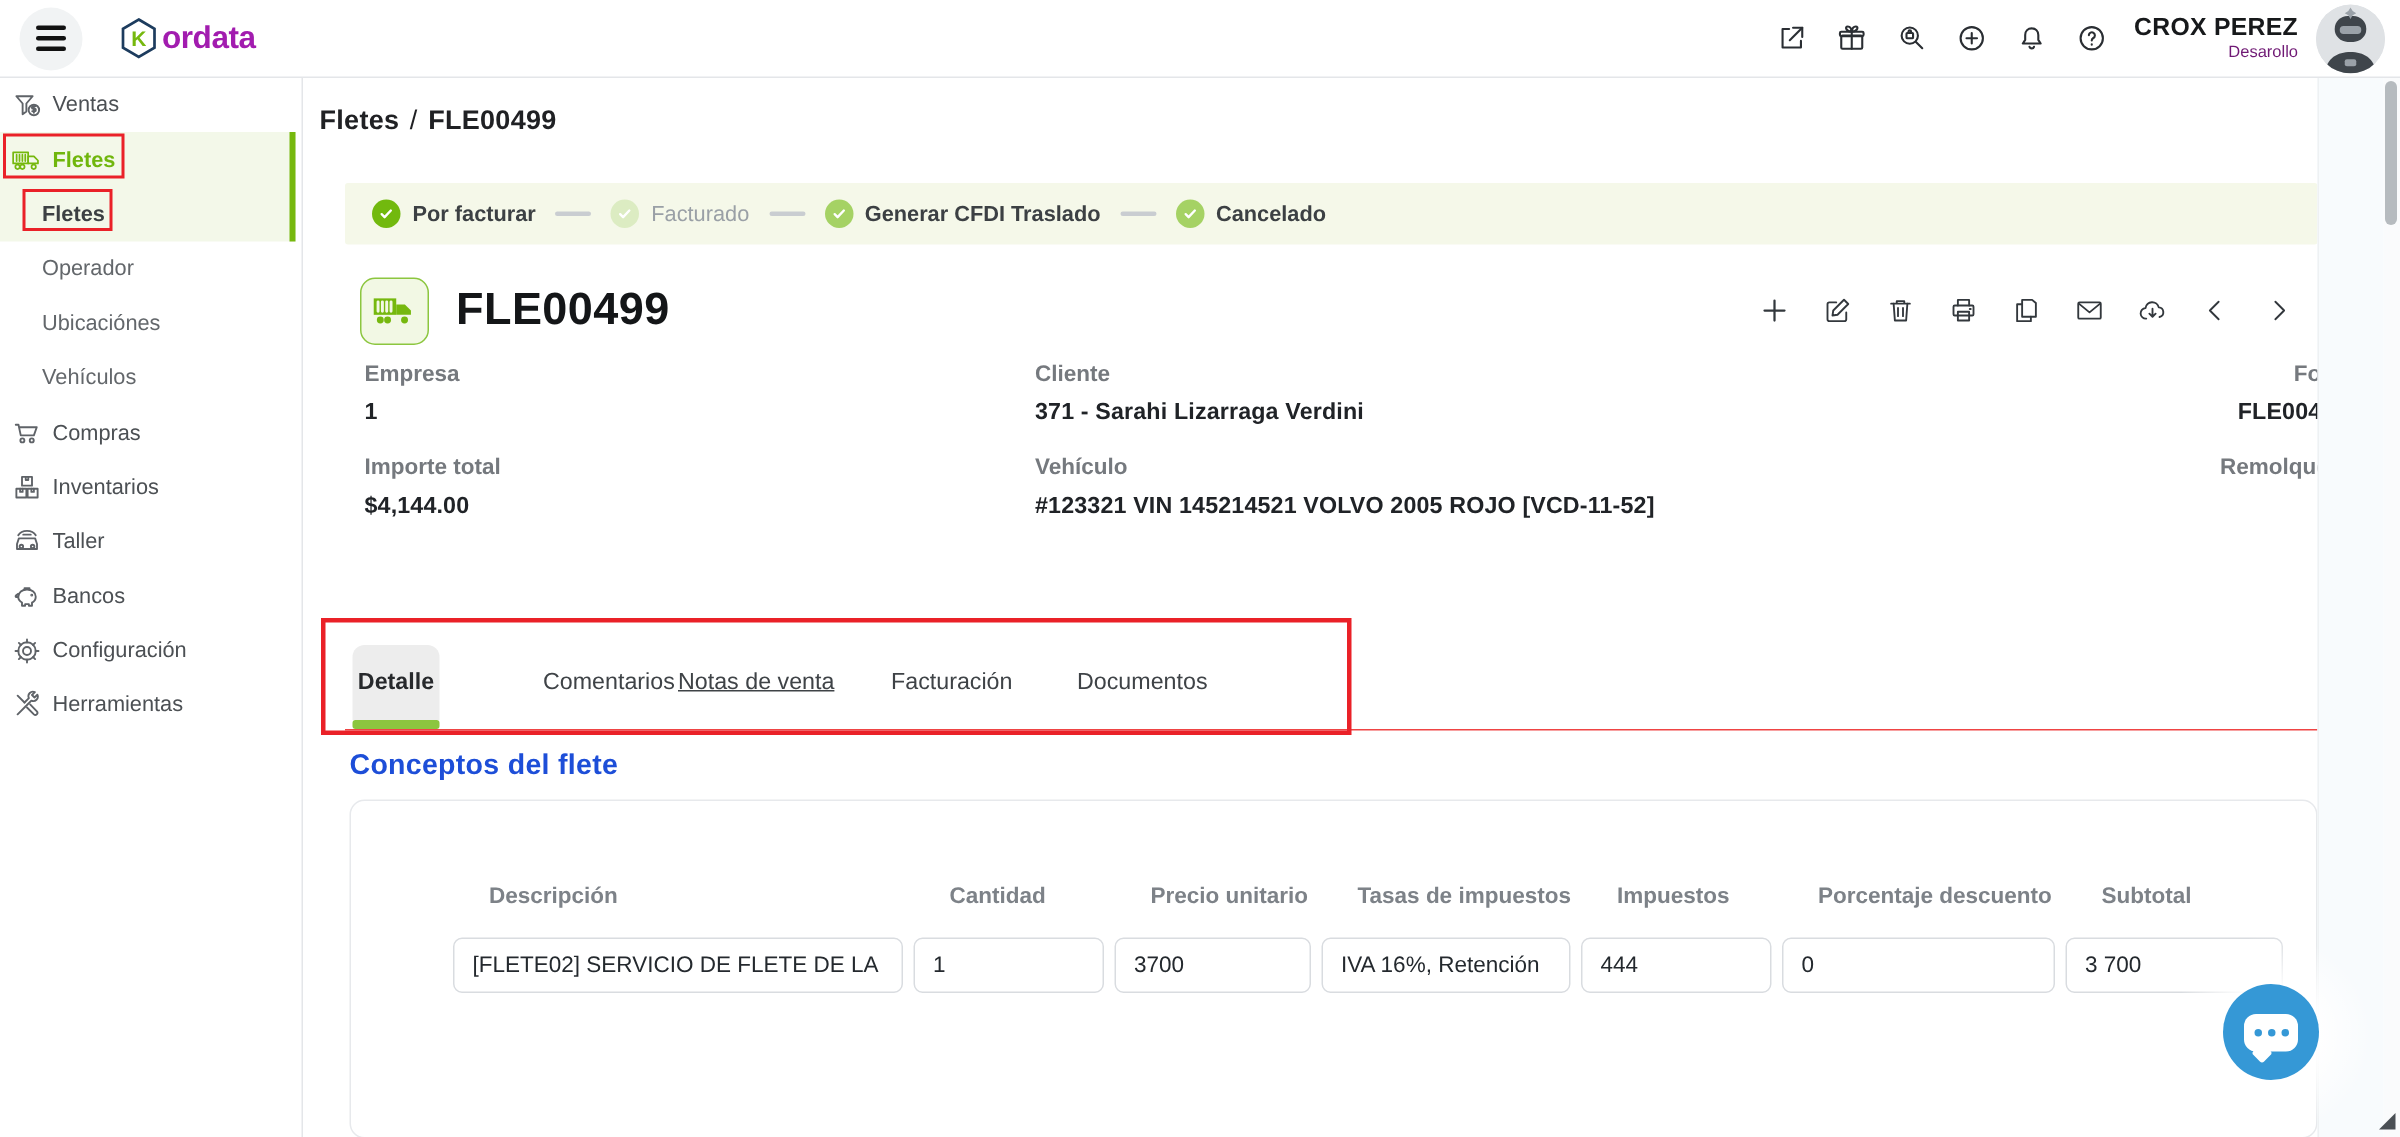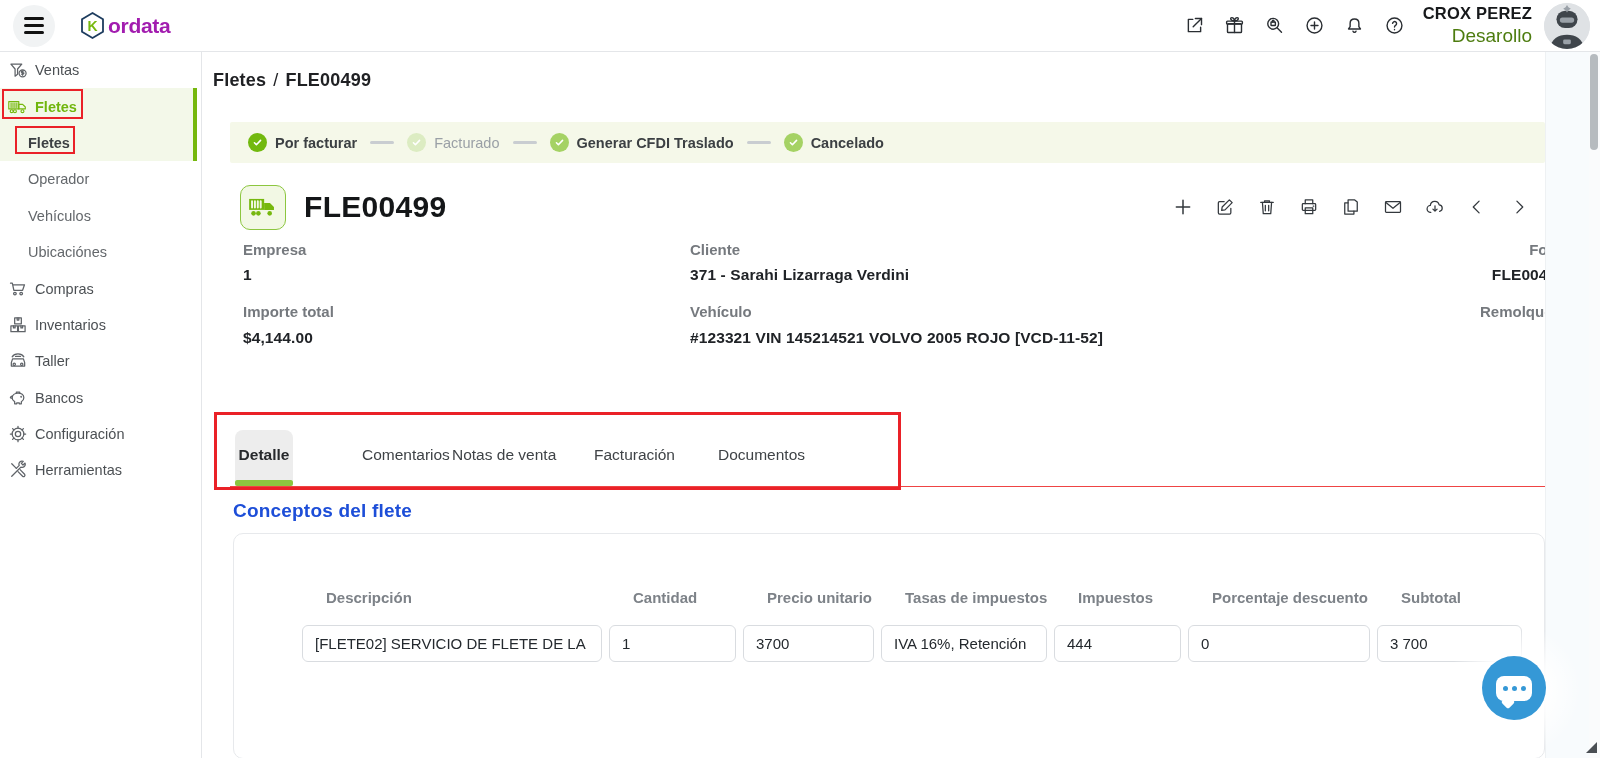--- a/index.html
+++ b/index.html
@@ -17,21 +17,21 @@
   .logo { display:flex; align-items:center; margin-left:24px; gap:2px; }
   .logo-text { font-size:21px; font-weight:700; color:#a21caf; letter-spacing:-0.3px; }
   .logo-k { fill:#76b80e; font-weight:700; }
 
   .topbar-right { margin-left:auto; display:flex; align-items:center; gap:0; padding-right:10px; }
   .tb-icon { width:40px; height:40px; display:flex; align-items:center; justify-content:center;
              background:none; border:none; cursor:pointer; color:#2a2e33; }
   .tb-icon svg { width:21px; height:21px; stroke:#2a2e33; fill:none; stroke-width:1.6; stroke-linecap:round; stroke-linejoin:round; }
   .user-block { text-align:right; margin:0 12px 0 8px; line-height:1.25; cursor:pointer; }
   .user-name { font-size:16.5px; font-weight:700; color:#17191b; letter-spacing:0.2px; }
-  .user-role { font-size:19px; color:#4d7c0f; }
+  .user-role { font-size:11px; color:#701a75; }
   .avatar { width:46px; height:46px; border-radius:50%; background:#dfe2e5; overflow:hidden; flex:none; cursor:pointer; }
 
   
   .sidebar { position:absolute; left:0; top:52px; width:202px; height:706px; background:#fff;
              border-right:1px solid #e4e6e9; z-index:20; }
   .active-bg { position:absolute; left:0; top:36px; width:197px; height:73px; background:#f3f8e9; }
   .active-bar { position:absolute; left:193px; top:36px; width:4px; height:73px; background:#76b80e; }
   .nav { position:relative; }
   .nav-item { position:relative; height:36.4px; display:flex; align-items:center; padding-left:8px;
               font-size:14.5px; color:#4c5054; font-weight:500; cursor:pointer; white-space:nowrap; }
@@ -88,21 +88,21 @@
   .fvalue { font-size:15.5px; font-weight:700; color:#202327; line-height:1.55; margin-top:3px; letter-spacing:0.1px; }
 
   
   .tabs-row { position:absolute; left:28px; top:360px; width:1315px; height:75px; border-bottom:1px solid #ef4444; }
   .tab { position:absolute; bottom:22px; font-size:15.5px; font-weight:500; color:#3f4347; cursor:pointer; white-space:nowrap; }
   .tab-active-box { position:absolute; left:5px; bottom:6px; width:58px; height:50px; background:#ededed;
                     border-radius:8px 8px 0 0; display:flex; align-items:center; justify-content:center;
                     font-size:15.5px; font-weight:600; color:#27292c; cursor:pointer; }
   .tab-indicator { position:absolute; left:5px; bottom:0; width:58px; height:6px; background:#8cc63f; border-radius:2px; }
   .t-comentarios { left:88px;margin-left:44px; }
-  .t-notas { left:222px; }
+  .t-notas { left:222px;text-decoration:underline; }
   .t-facturacion { left:364px; }
   .t-documentos { left:488px; }
   .tabs-redbox { position:absolute; left:12px; top:360px; width:687px; height:78px; border:3px solid #ea2128; z-index:15; pointer-events:none; }
 
   
   .section-heading { position:absolute; left:31px; top:448px; font-size:19px; font-weight:700; color:#1d4ed8; letter-spacing:0.2px; }
   .table-card { position:absolute; left:31px; top:481px; width:1312px; height:226px; background:#fff;
                 border:1px solid #e7e9ec; border-radius:10px; overflow:hidden; }
   .thead { display:flex; gap:7px; padding:52px 0 0 68px;justify-content:center; }
   .th { font-size:15px; font-weight:700; color:#7d8288; line-height:1.55; padding-left:13px; }
@@ -232,24 +232,24 @@
         </span>
         <span>Fletes</span>
       </div>
       <div class="nav-item nav-sub selected">
         <span>Fletes</span>
       </div>
       <div class="nav-item nav-sub">
         <span>Operador</span>
       </div>
       <div class="nav-item nav-sub">
+        <span>Ubicaciónes</span>
+      </div>
+      <div class="nav-item nav-sub">
         <span>Vehículos</span>
-      </div>
-      <div class="nav-item nav-sub">
-        <span>Ubicaciónes</span>
       </div>
       <div class="nav-item">
         <span class="nico">
           <svg viewBox="0 0 24 24">
               <path d="M3 5h2.2l1.8 8.5h10.5l2.3-6.5H6"></path>
               <circle cx="8.3" cy="17.5" r="1.6"></circle>
               <circle cx="15.8" cy="17.5" r="1.6"></circle>
             </svg>
         </span>
         <span>Compras</span>

